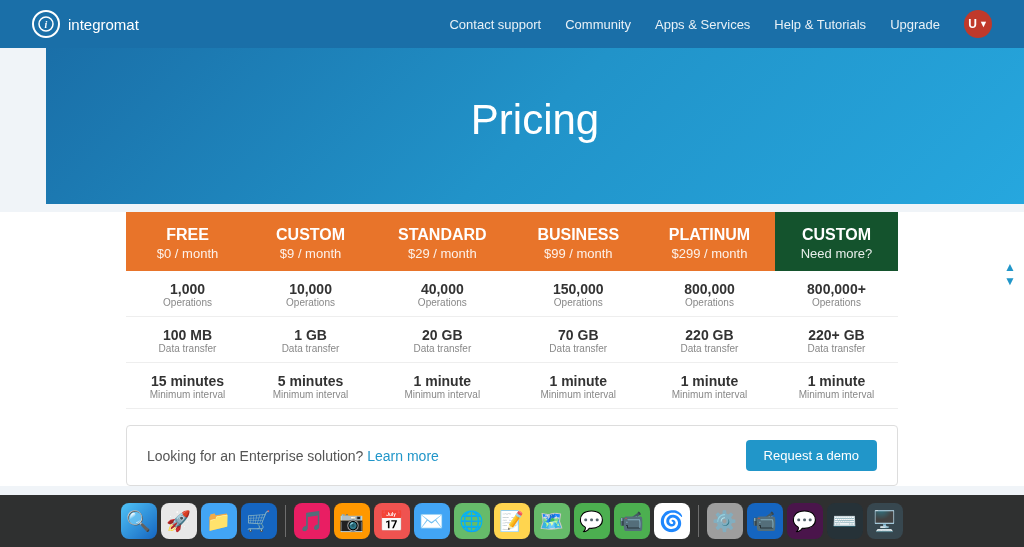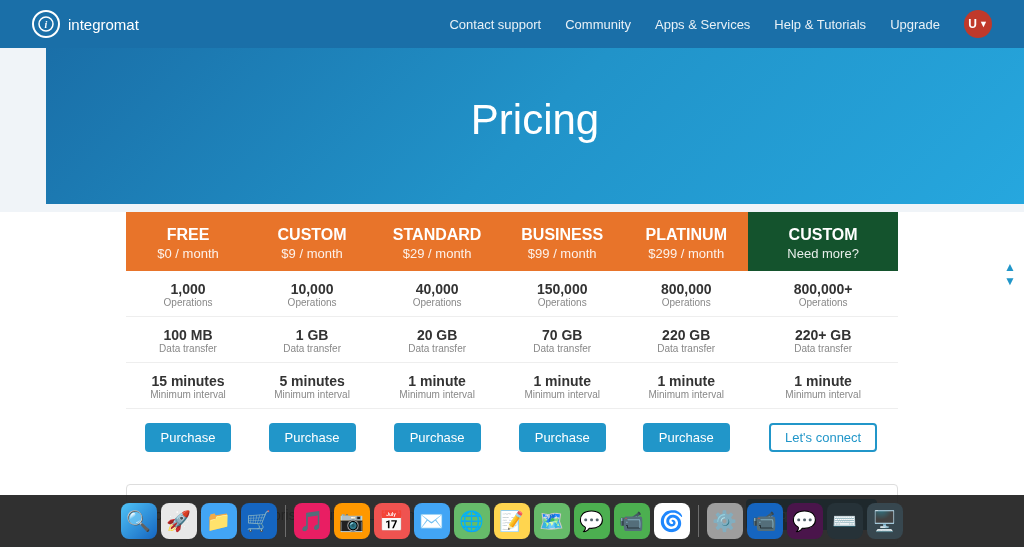--- a/index.html
+++ b/index.html
@@ -326,40 +326,20 @@
           <td>
             <span class="feature-val">1 minute</span>
             <span class="feature-label">Minimum interval</span>
           </td>
           <td>
             <span class="feature-val">1 minute</span>
             <span class="feature-label">Minimum interval</span>
           </td>
         </tr>
 
-        <tr class="btn-row">
-          <td>
-            <button class="btn-purchase">Purchase</button>
-          </td>
-          <td>
-            <button class="btn-purchase">Purchase</button>
-          </td>
-          <td>
-            <button class="btn-purchase">Purchase</button>
-          </td>
-          <td>
-            <button class="btn-purchase">Purchase</button>
-          </td>
-          <td>
-            <button class="btn-purchase">Purchase</button>
-          </td>
-          <td>
-            <button class="btn-connect">Let's connect</button>
-          </td>
-        </tr>
       </tbody>
     </table>
   </div>
 
   <div class="enterprise-banner">
     <div class="enterprise-row">
       <span class="enterprise-text">
         <span>Looking for an Enterprise solution?</span>
         <span class="enterprise-link">Learn more</span>
       </span>

